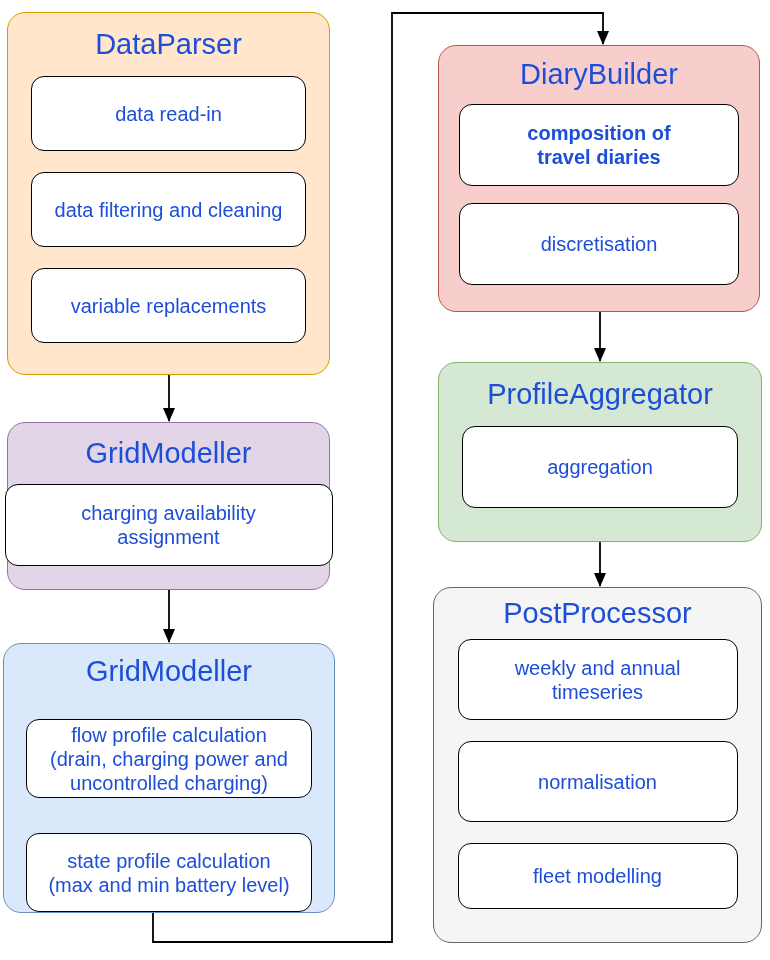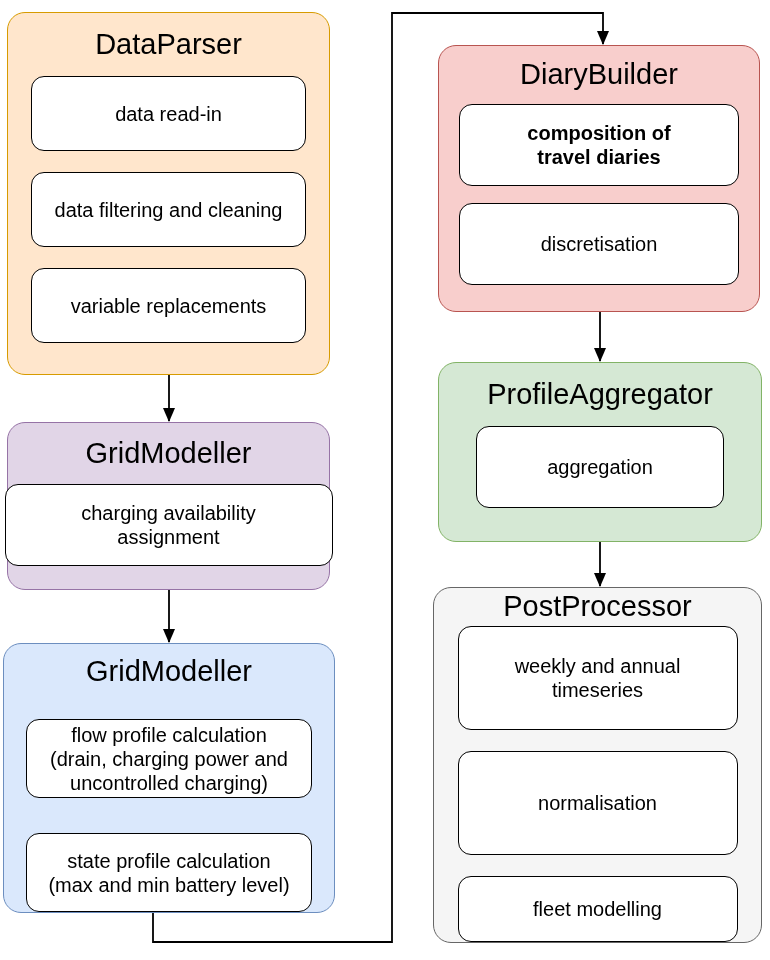--- a/index.html
+++ b/index.html
@@ -2,21 +2,21 @@
 <html><head>
 <meta charset="utf-8">
 <style>
   html, body { margin: 0; padding: 0; background: #ffffff; }
   #canvas {
     position: relative;
     width: 770px;
     height: 960px;
     background: #ffffff;
     font-family: "Liberation Sans", sans-serif;
-    color: #000000;
+    color: #1d4ed8;
     overflow: hidden;
   }
   #connector-layer {
     position: absolute;
     left: 0; top: 0;
     width: 770px; height: 960px;
   }
   .connector { stroke: #000000; stroke-width: 1.8; fill: none; }
   .module {
     position: absolute;
@@ -70,25 +70,25 @@
   #mod-fe .steps { gap: 15px; }
   #mod-fe .step { width: 286px; height: 79px; margin-top: 20px; }
   
   #mod-db { left: 438px; top: 45px; width: 322px; height: 267px; }
   #mod-db .module-title { height: 58px; }
   #mod-db .steps { gap: 17px; }
   #mod-db .step { width: 280px; height: 82px; }
   
   #mod-pa { left: 438px; top: 362px; width: 324px; height: 180px; }
   #mod-pa .module-title { height: 63px; }
-  #mod-pa .step { width: 248px; height: 82px; }
+  #mod-pa .step { width: 276px; height: 82px; }
   
   #mod-pp { left: 433px; top: 587px; width: 329px; height: 356px; }
   #mod-pp .module-title { height: 51px; }
-  #mod-pp .step { width: 280px; height: 104px; }
+  #mod-pp .step { width: 280px; height: 81px; }
   #mod-pp .step:last-child { height: 66px; }
 </style>
 </head>
 <body>
 
 <div id="canvas">
 
   <svg id="connector-layer" viewBox="0 0 770 960" xmlns="http://www.w3.org/2000/svg">
     <defs>
       <marker id="arrow" markerUnits="userSpaceOnUse" markerWidth="14" markerHeight="12" viewBox="0 0 14 12" refX="13" refY="6" orient="auto">

